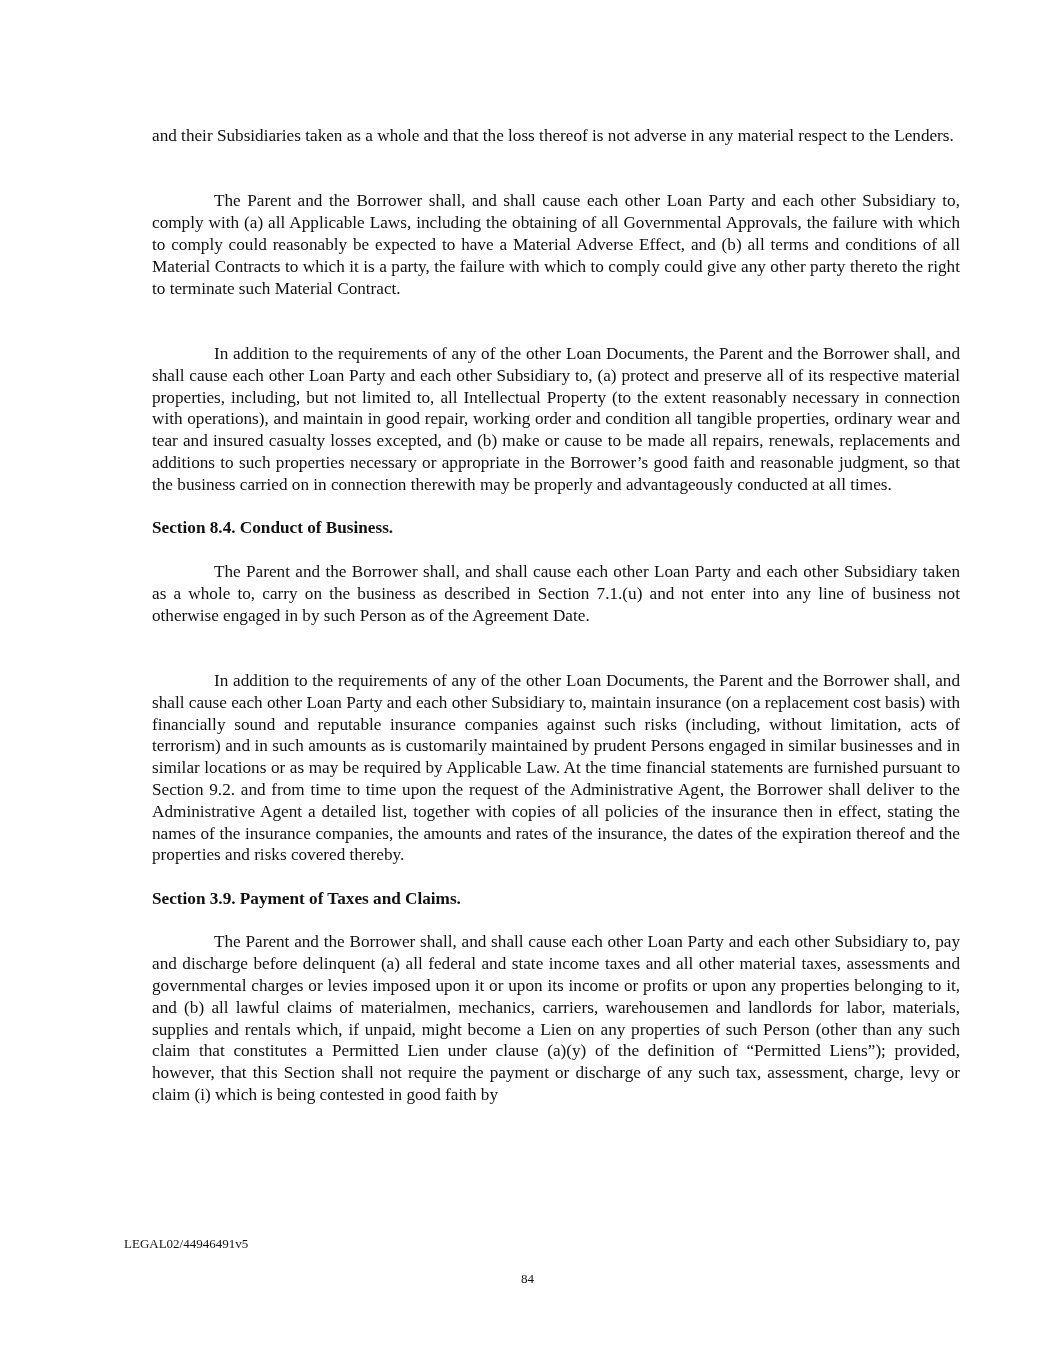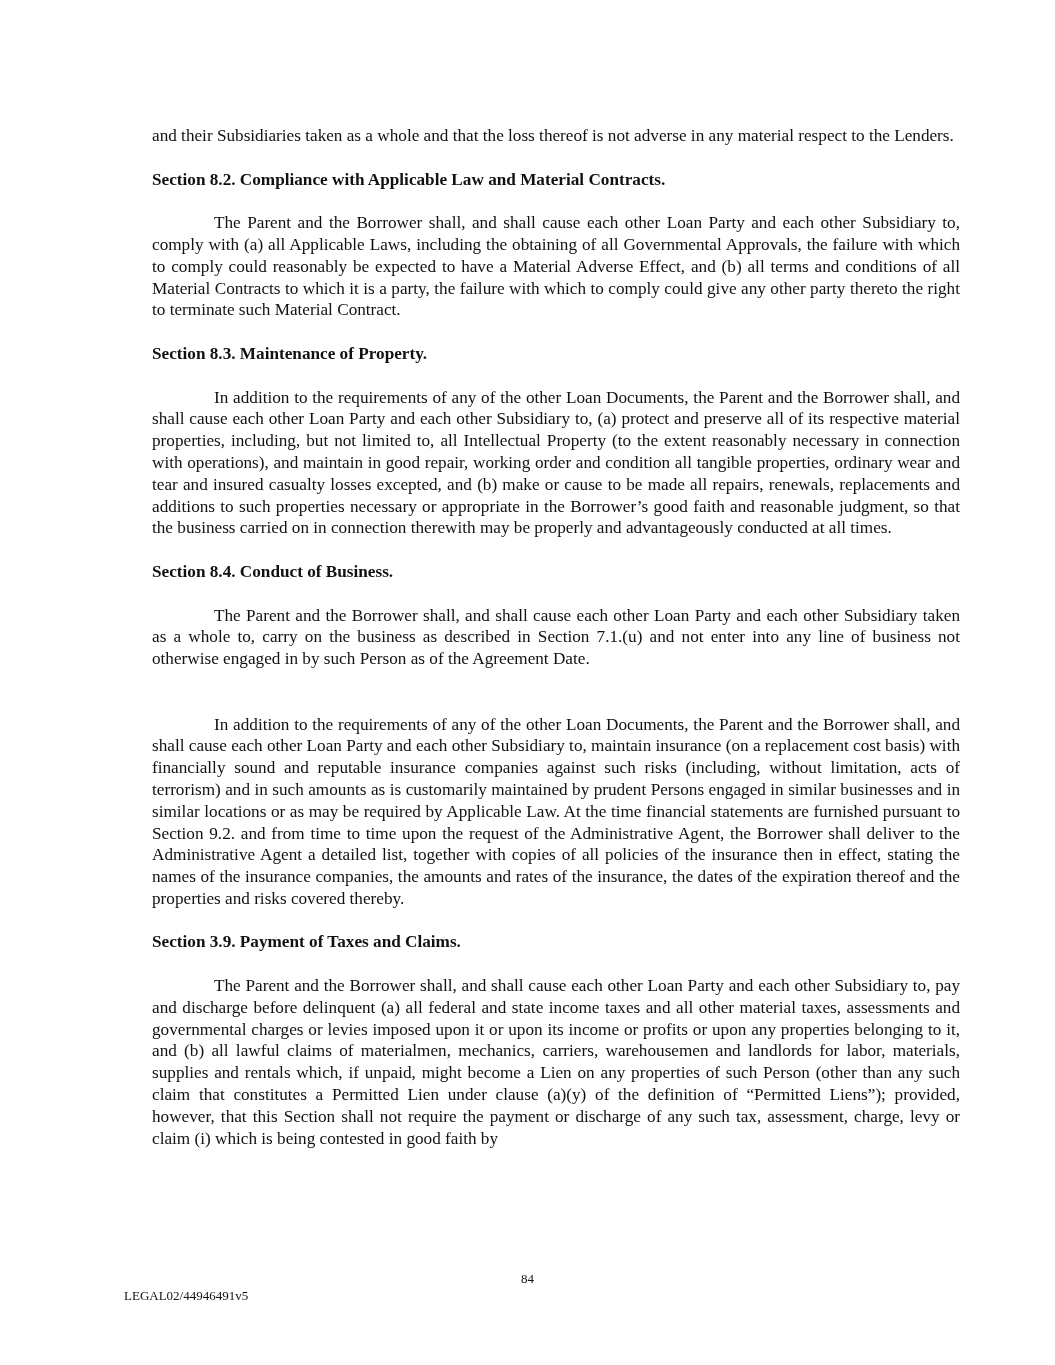--- a/index.html
+++ b/index.html
@@ -10,37 +10,35 @@
   }
   .para { margin:0; text-align:justify; }
   .para.indent { text-indent:62px; }
   .heading { margin:0; font-weight:bold; }
   .gap { height:21.8px; }
   .page-number {
     position:absolute; left:0; width:1055px; top:1271px; text-align:center;
     font-family: "Liberation Serif", serif; font-size:13px; color:#111;
   }
   .doc-id {
-    position:absolute; left:124px; top:1288px;
+    position:absolute; left:124px; top:1236px;
     font-family: "Liberation Serif", serif; font-size:13px; color:#111;
   }
 </style>
 </head>
 <body>
 
 <div class="page">
   <p class="para">and their Subsidiaries taken as a whole and that the loss thereof is not adverse in any material respect to the Lenders.</p>
   <div class="gap"></div>
 
-  <p class="heading">Section 8.2.  Compliance with Applicable Law and Material Contracts.</p>
   <div class="gap"></div>
   <p class="para indent">The Parent and the Borrower shall, and shall cause each other Loan Party and each other Subsidiary to, comply with (a) all Applicable Laws, including the obtaining of all Governmental Approvals, the failure with which to comply could reasonably be expected to have a Material Adverse Effect, and (b) all terms and conditions of all Material Contracts to which it is a party, the failure with which to comply could give any other party thereto the right to terminate such Material Contract.</p>
   <div class="gap"></div>
 
-  <p class="heading">Section 8.3.  Maintenance of Property.</p>
   <div class="gap"></div>
   <p class="para indent">In addition to the requirements of any of the other Loan Documents, the Parent and the Borrower shall, and shall cause each other Loan Party and each other Subsidiary to, (a) protect and preserve all of its respective material properties, including, but not limited to, all Intellectual Property (to the extent reasonably necessary in connection with operations), and maintain in good repair, working order and condition all tangible properties, ordinary wear and tear and insured casualty losses excepted, and (b) make or cause to be made all repairs, renewals, replacements and additions to such properties necessary or appropriate in the Borrower’s good faith and reasonable judgment, so that the business carried on in connection therewith may be properly and advantageously conducted at all times.</p>
   <div class="gap"></div>
 
   <p class="heading">Section 8.4.  Conduct of Business.</p>
   <div class="gap"></div>
   <p class="para indent">The Parent and the Borrower shall, and shall cause each other Loan Party and each other Subsidiary taken as a whole to, carry on the business as described in Section 7.1.(u) and not enter into any line of business not otherwise engaged in by such Person as of the Agreement Date.</p>
   <div class="gap"></div>
 
   <div class="gap"></div>

